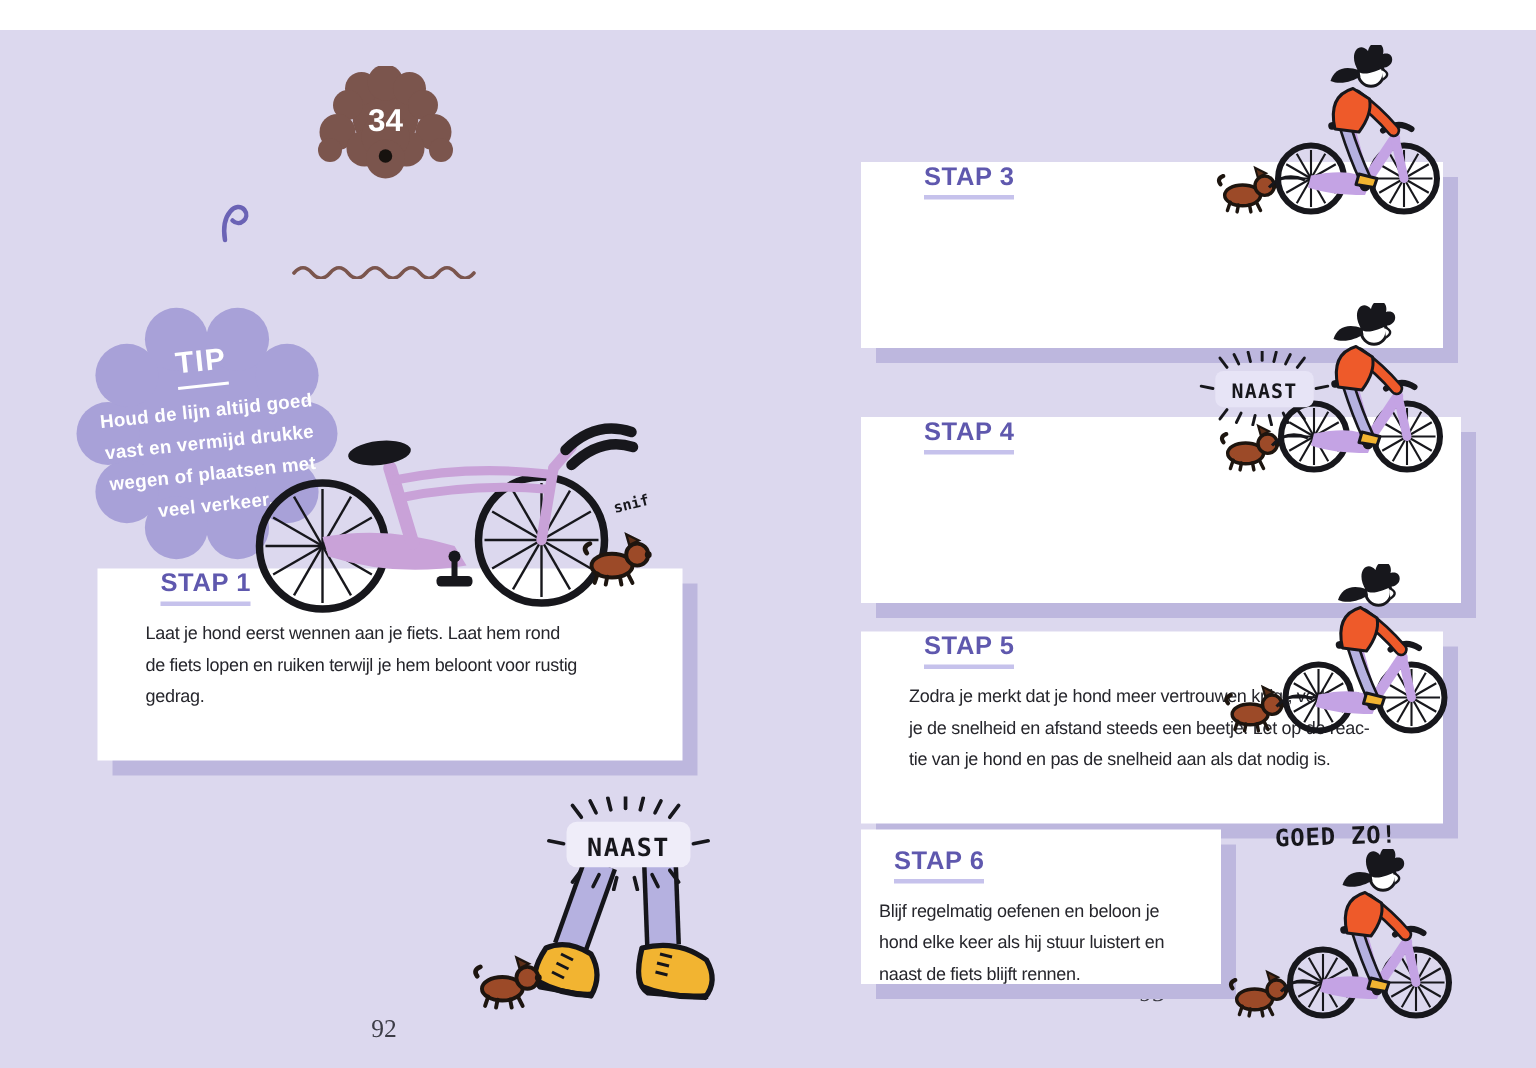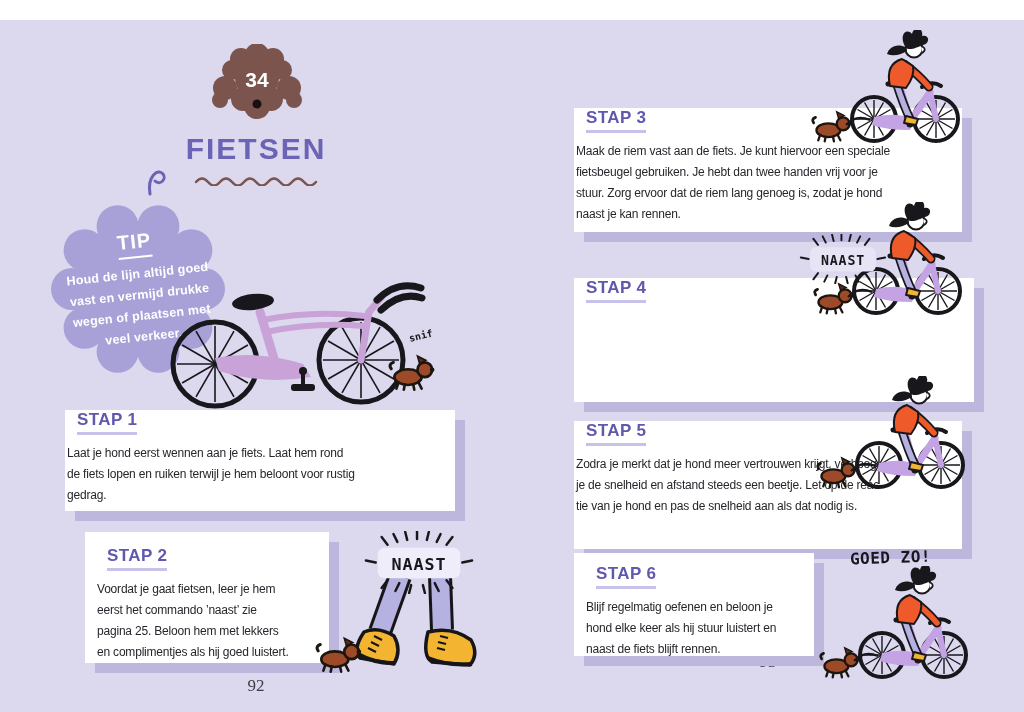--- a/index.html
+++ b/index.html
@@ -1,21 +1,21 @@
 <!DOCTYPE html>
 <html><head>
 <meta charset="utf-8">
 <style>
   html,body{margin:0;padding:0;}
   #canvas{position:relative;width:1024px;height:712px;background:#dcd8ee;overflow:hidden;
           font-family:"Liberation Sans",sans-serif;margin-top:20px;}
   .abs{position:absolute;}
   
   .step-card{position:absolute;background:#ffffff;box-shadow:10px 10px 0 0 #bdb7de;z-index:1;}
-  .step-card .pad{padding:0 2px;}
+  .step-card .pad{padding:0 32px;}
   .step-heading{display:inline-block;margin:0 0 4px 10px;font-size:17px;font-weight:bold;
                 color:#5f58ae;letter-spacing:.4px;border-bottom:3px solid #c6c2ec;padding-bottom:2px;}
   .pt16{padding-top:14px;} .pt12{padding-top:11px;}
   .step-body{margin:4px 0 0 0;font-size:12px;line-height:21px;color:#26262c;
              letter-spacing:-0.2px;white-space:pre-line;}
   
   .page-title{position:absolute;left:146px;top:112px;width:220px;text-align:center;z-index:1;
               font-size:30px;font-weight:bold;letter-spacing:2px;color:#6b63b5;}
   .page-title svg{vertical-align:6px;}
   
@@ -112,21 +112,21 @@
       <circle cx="87" cy="56" r="8"></circle>
         <circle cx="36" cy="55" r="12"></circle>
         <circle cx="64" cy="55" r="12"></circle>
       <circle cx="50" cy="47" r="16"></circle>
         <circle cx="50" cy="62" r="13"></circle>
     </g>
     <circle cx="50" cy="60" r="4.5" fill="#17120f"></circle>
     <text x="50" y="43" text-anchor="middle" fill="#ffffff" font-size="21" font-weight="bold" font-family="Liberation Sans, sans-serif">34</text>
   </svg>
 
-  <div class="page-title"><span>FIETSEN</span><svg width="24" height="30" viewBox="0 0 24 30">
+  <div class="page-title"><svg width="24" height="30" viewBox="0 0 24 30">
       <path d="M4,28 C1,10 12,2 17,8 C21,13 14,20 9,15" stroke="#6b63b5" stroke-width="3" fill="none" stroke-linecap="round"></path>
       </svg></div>
 
   <svg class="abs" style="left:194px;top:154px" width="126" height="12" viewBox="0 0 126 12">
     <path d="M2,8 q6,-7 12,0 t12,0 t12,0 t12,0 t12,0 t12,0 t12,0 t12,0 t12,0 t12,0" stroke="#7b554d" stroke-width="2.4" fill="none" stroke-linecap="round"></path>
   </svg>
 
   <svg class="abs" style="left:38px;top:174px" width="200" height="190" viewBox="0 0 200 190">
     <g fill="#a8a1d8">
       <circle cx="100" cy="95" r="64"></circle>
@@ -180,38 +180,29 @@
     <rect x="128" y="112" width="24" height="7" rx="3" fill="#17171c"></rect>
     <path d="M214,28 Q234,8 258,16" stroke="#17171c" stroke-width="7" fill="none" stroke-linecap="round"></path>
     <path d="M218,38 Q238,19 259,26" stroke="#17171c" stroke-width="7" fill="none" stroke-linecap="round"></path>
     <ellipse cx="90" cy="30" rx="21" ry="8" fill="#17171c" transform="rotate(-6 90 30)"></ellipse>
     <text class="burst-text" x="247" y="70" font-size="10" transform="rotate(-14 247 70)">snif</text>
     <g>
       <use href="#sym-dog" transform="translate(224,82) scale(1.05)"></use>
     </g>
   </svg>
 
-  <div class="step-card" style="left:65px;top:390px;width:390px;height:101px">
+  <div class="step-card" style="left:65px;top:359px;width:390px;height:128px">
     <div class="pad pt16">
       <span class="step-heading">STAP 1</span>
       <p class="step-body">Laat je hond eerst wennen aan je fiets. Laat hem rond
 de fiets lopen en ruiken terwijl je hem beloont voor rustig
 gedrag.</p>
     </div>
   </div>
 
-  <div class="step-card" style="left:85px;top:512px;width:244px;height:131px">
-    <div class="pad pt16" style="padding:14px 12px 0 12px">
-      <span class="step-heading">STAP 2</span>
-      <p class="step-body">Voordat je gaat fietsen, leer je hem
-eerst het commando ’naast’ zie
-pagina 25. Beloon hem met lekkers
-en complimentjes als hij goed luistert.</p>
-    </div>
-  </div>
 
   <svg class="abs z3" style="left:360px;top:511px" width="118" height="63" viewBox="0 0 120 64">
     <rect x="18" y="17" width="84" height="31" rx="7" fill="#efedf9"></rect>
     <g stroke="#17171c" stroke-width="2.5" stroke-linecap="round">
       <line x1="28" y1="14" x2="22" y2="6"></line>
         <line x1="38" y1="11" x2="34" y2="3"></line>
       <line x1="48" y1="9" x2="46" y2="1"></line>
         <line x1="58" y1="8" x2="58" y2="0"></line>
       <line x1="68" y1="9" x2="70" y2="1"></line>
         <line x1="78" y1="11" x2="82" y2="3"></line>
@@ -286,24 +277,20 @@
         <line x1="64" y1="55" x2="66" y2="63"></line>
       <line x1="76" y1="53" x2="80" y2="61"></line>
         <line x1="88" y1="50" x2="94" y2="58"></line>
     </g>
     <text class="burst-text" x="60" y="40" text-anchor="middle" font-size="17" letter-spacing="1">NAAST</text>
   </svg>
 
   <div class="step-card" style="left:574px;top:88px;width:388px;height:124px">
     <div class="pad pt12">
       <span class="step-heading">STAP 3</span>
-      <p class="step-body">Maak de riem vast aan de fiets. Je kunt hiervoor een speciale
-fietsbeugel gebruiken.  Je hebt dan twee handen vrij voor je
-stuur. Zorg ervoor dat de riem lang genoeg is, zodat je hond
-naast je kan rennen.</p>
     </div>
   </div>
 
   <div class="step-card" style="left:574px;top:258px;width:400px;height:124px">
     <div class="pad pt12">
       <span class="step-heading">STAP 4</span>
     </div>
   </div>
 
   <div class="step-card" style="left:574px;top:401px;width:388px;height:128px">

